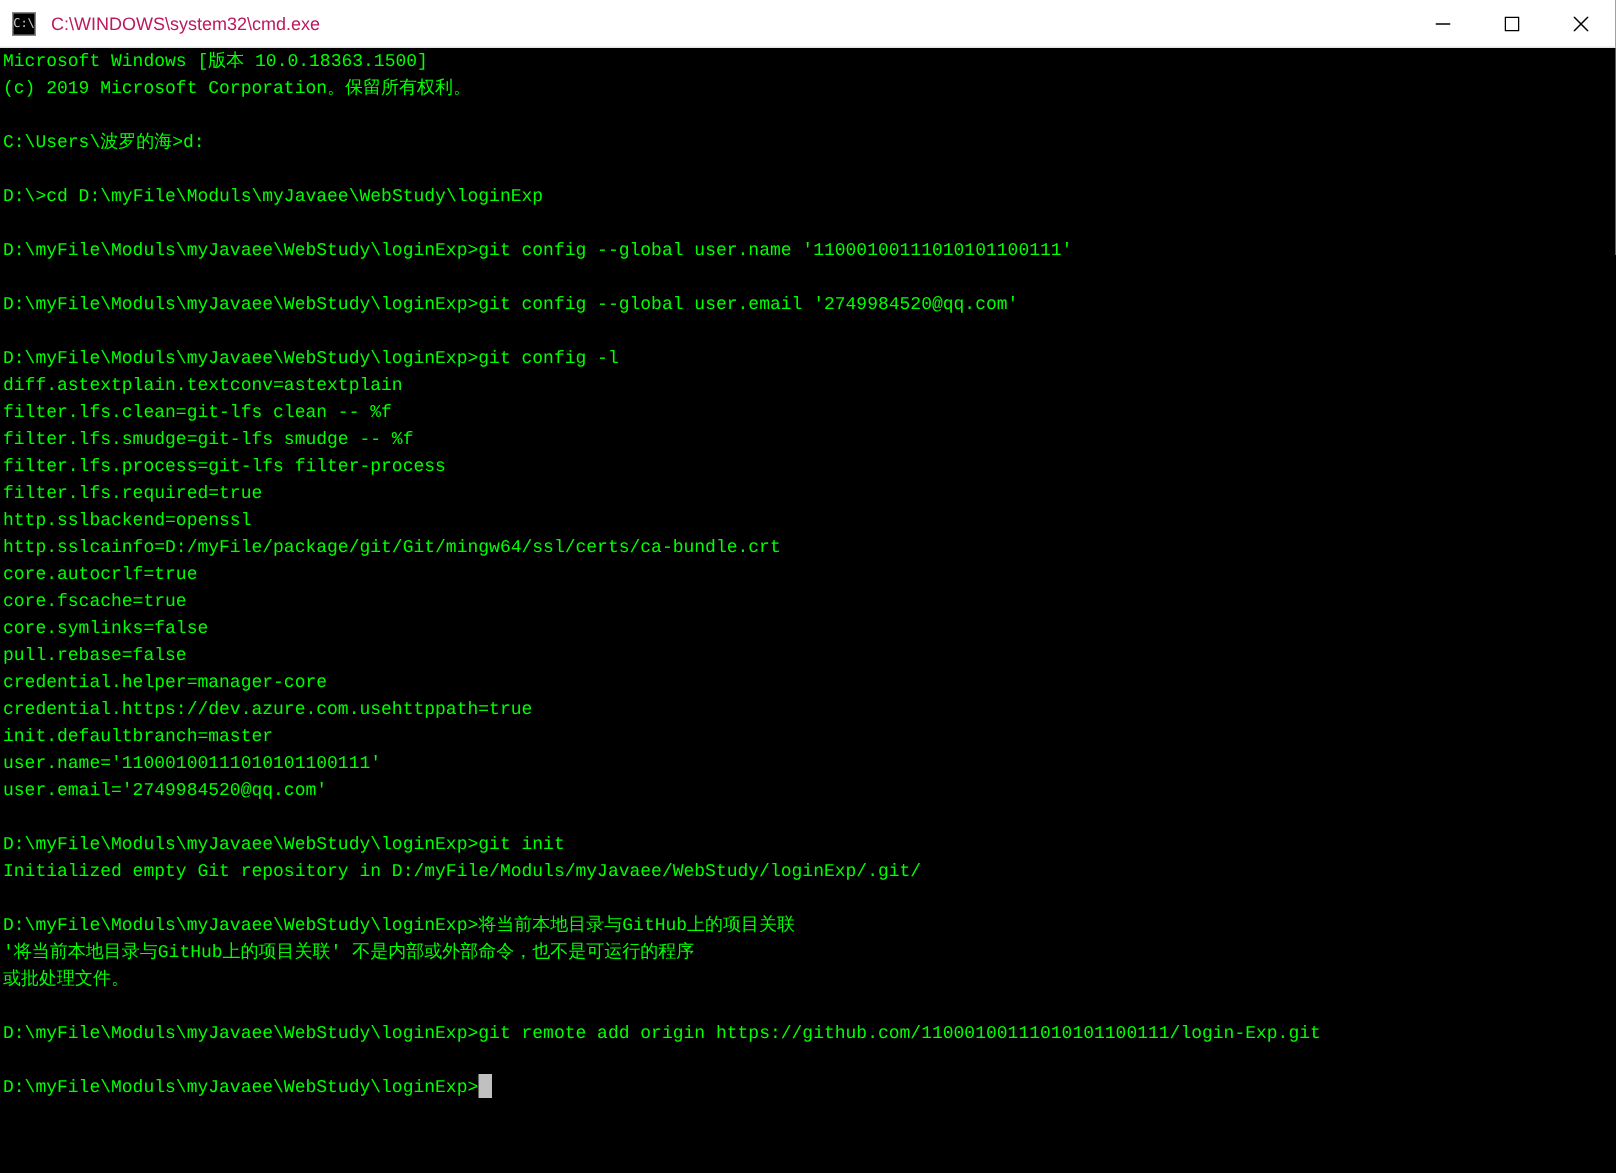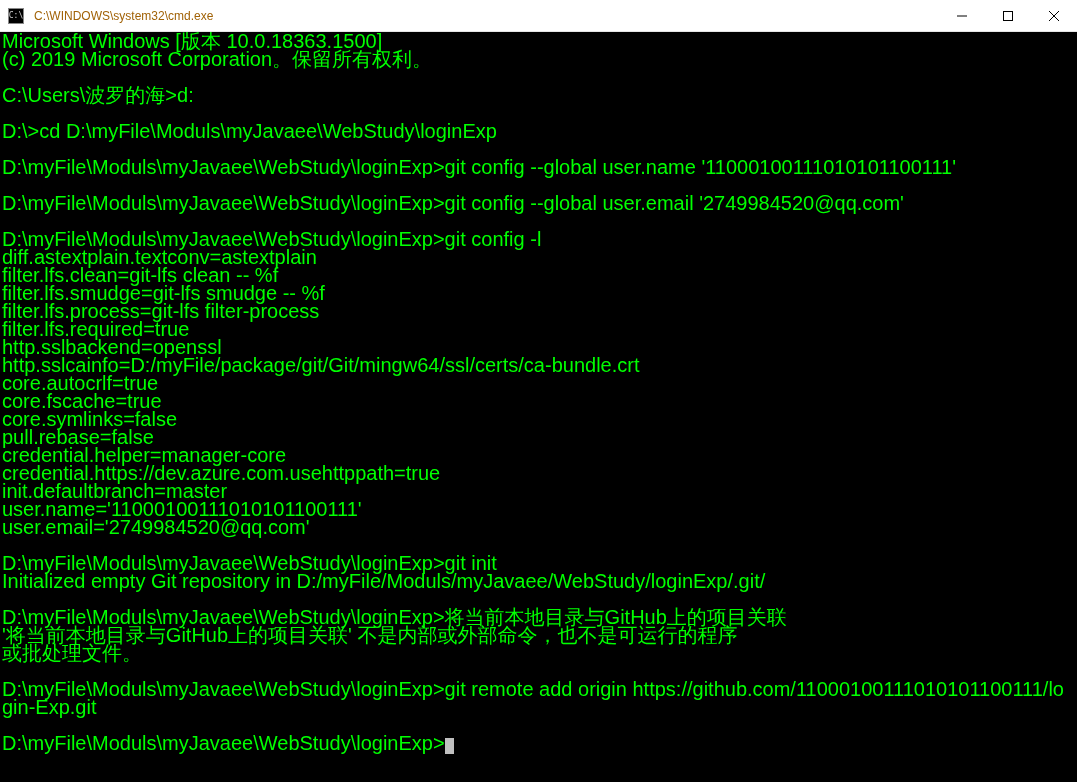--- a/index.html
+++ b/index.html
@@ -26,42 +26,42 @@
       display: flex;
       align-items: center;
       justify-content: center;
       font-size: 8px;
       color: #ccc;
       font-family: monospace;
     }
     .titlebar-title {
       flex: 1;
       font-size: 12px;
-      color: #a16207;
+      color: #be185d;
       padding-left: 2px;
     }
     .win-controls {
       display: flex;
     }
     .win-btn {
       width: 46px;
       height: 32px;
       display: flex;
       align-items: center;
       justify-content: center;
       font-size: 10px;
       color: #000;
       cursor: pointer;
     }
     .win-btn svg { width: 10px; height: 10px; }
     .terminal {
       background: #000;
       color: #00ff00;
-      font-family: Liberation Sans, sans-serif;
-      font-size: 20px;
+      font-family: Liberation Mono, monospace;
+      font-size: 12px;
       line-height: 18px;
       height: 750px;
       padding: 0 2px;
       white-space: pre-wrap;
       word-break: break-all;
       overflow: hidden;
     }
     .prompt { color: #00ff00; margin-top: 46px; }
     .cmd { color: #00ff00; }
     .out { color: #00ff00; }

